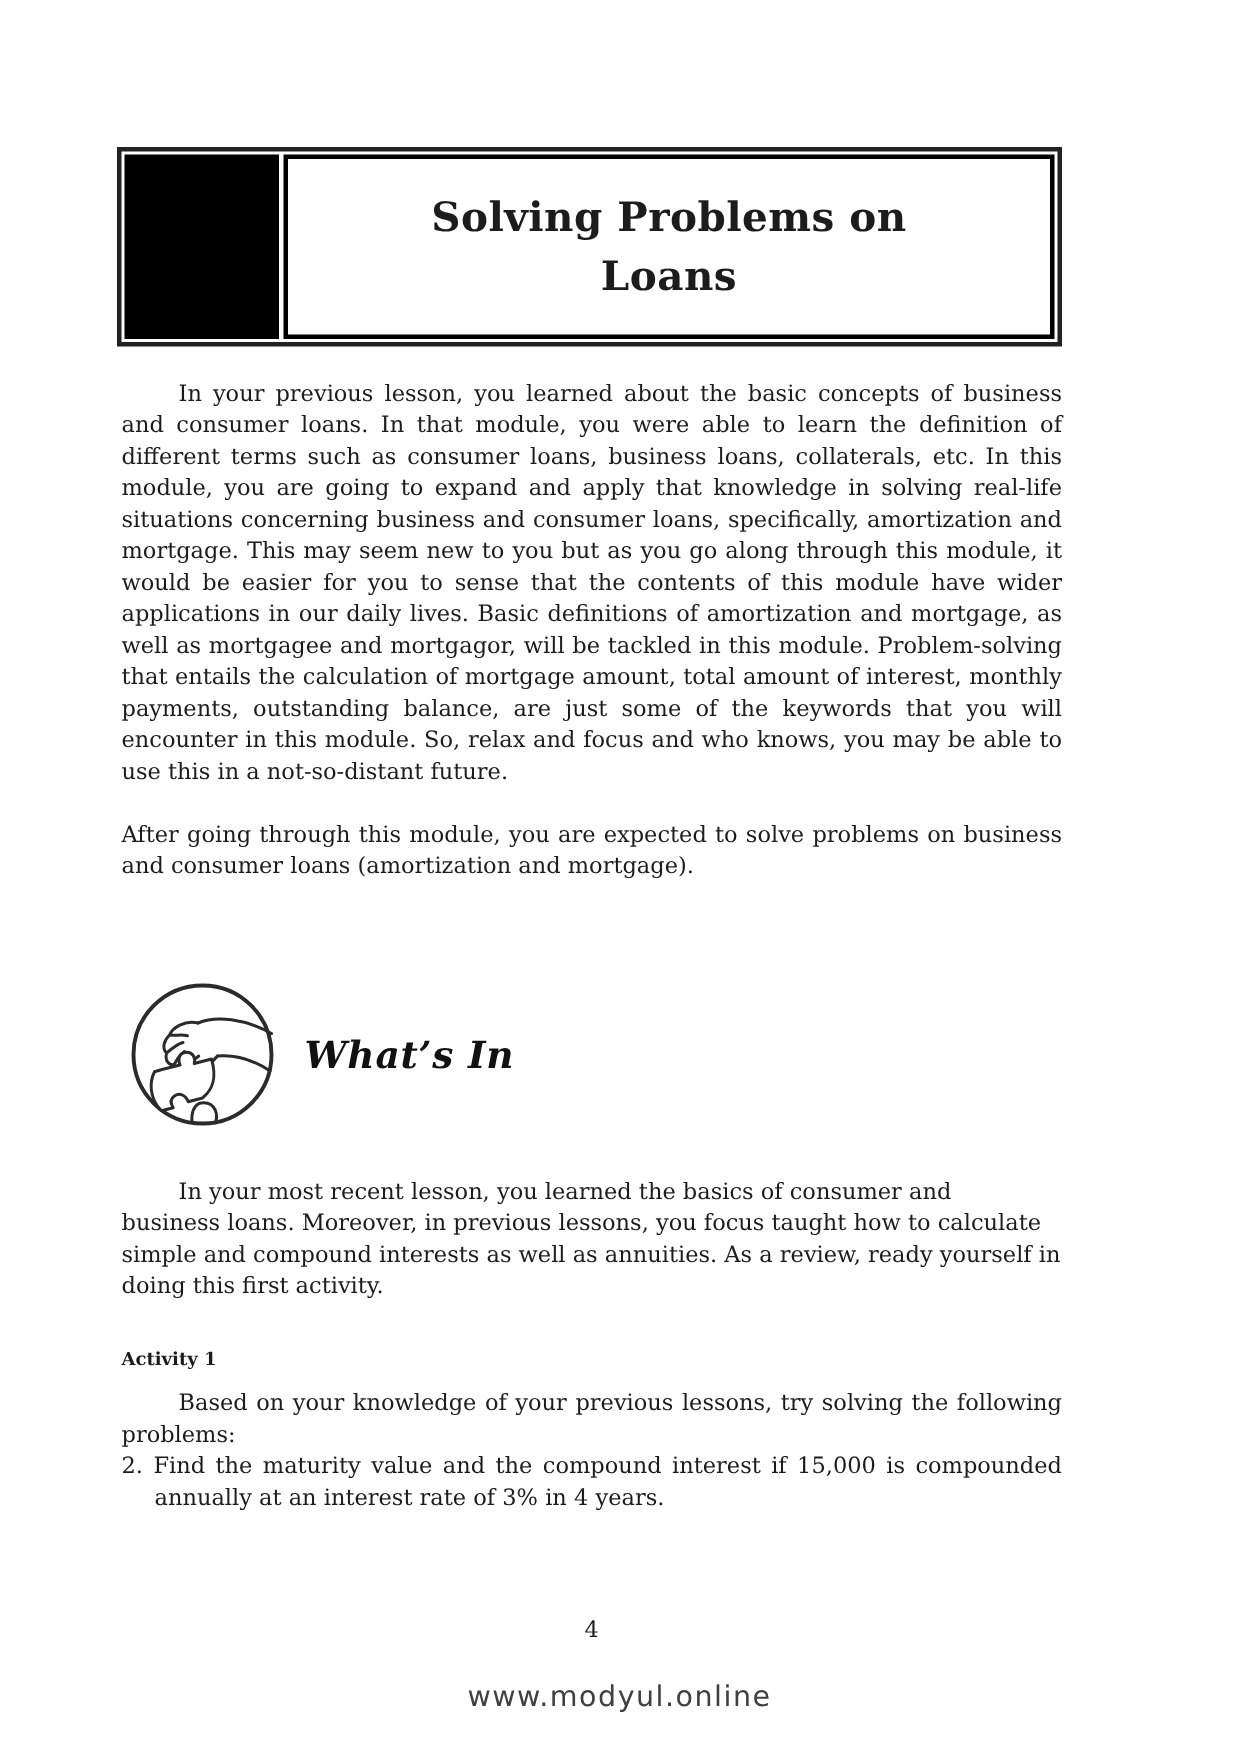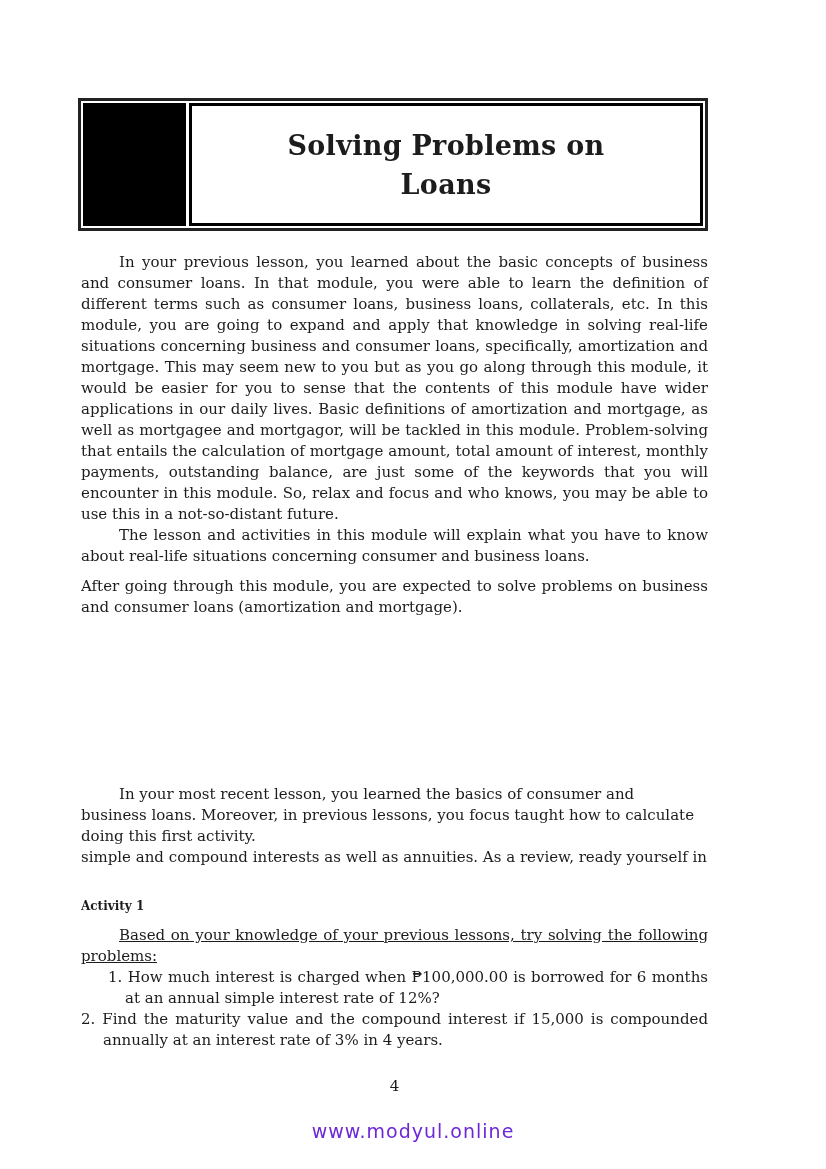--- a/index.html
+++ b/index.html
@@ -52,21 +52,21 @@
   .content {
     position: absolute;
     left: 81px;
     width: 627px;
     font-size: 15px;
     line-height: 21px;
   }
   .intro-block { top: 252px; }
   .para { text-align: justify; }
   .para.indent { text-indent: 38px; }
-  .para.gap-above { margin-top: 9px; }
+  .para.gap-above { margin-top: 21px; }
 
   
   .whats-in-row {
     position: absolute;
     left: 85px;
     top: 651px;
     display: flex;
     align-items: center;
   }
   .section-icon { width: 100px; height: 104px; flex: 0 0 auto; }
@@ -87,21 +87,20 @@
   .activity-heading {
     font-weight: 700;
     font-size: 12px;
     line-height: 21px;
     margin-top: 11px;
   }
   .activity-intro {
     margin-top: 8px;
     text-align: justify;
     text-indent: 38px;
-    text-decoration: underline;
   }
   .act-item { text-align: justify; }
   .act-item .num { font-weight: 400; }
   .item-1 {
     margin-left: 27px;
     padding-left: 17px;
     text-indent: -17px;
   }
   .item-2 {
     padding-left: 22px;
@@ -119,53 +118,66 @@
   }
   .watermark {
     position: absolute;
     left: 0;
     top: 1120px;
     width: 826px;
     text-align: center;
     font-family: "DejaVu Sans", sans-serif;
     font-size: 19px;
     letter-spacing: 1px;
-    color: #6d28d9;
+    color: #404040;
   }
 </style>
 </head>
 <body>
 
 <div class="page">
 
   <div class="header-box">
     <div class="header-black"></div>
     <div class="title-box">
       <div class="title-line">Solving Problems on</div>
       <div class="title-line">Loans</div>
     </div>
   </div>
 
   <div class="content intro-block">
     <div class="para indent">In your previous lesson, you learned about the basic concepts of business and consumer loans. In that module, you were able to learn the definition of different terms such as consumer loans, business loans, collaterals, etc. In this module, you are going to expand and apply that knowledge in solving real-life situations concerning business and consumer loans, specifically, amortization and mortgage. This may seem new to you but as you go along through this module, it would be easier for you to sense that the contents of this module have wider applications in our daily lives. Basic definitions of amortization and mortgage, as well as mortgagee and mortgagor, will be tackled in this module. Problem-solving that entails the calculation of mortgage amount, total amount of interest, monthly payments, outstanding balance, are just some of the keywords that you will encounter in this module. So, relax and focus and who knows, you may be able to use this in a not-so-distant future.</div>
-    <div class="para indent">The lesson and activities in this module will explain what you have to know about real-life situations concerning consumer and business loans.</div>
     <div class="para gap-above">After going through this module, you are expected to solve problems on business and consumer loans (amortization and mortgage).</div>
   </div>
 
+  <div class="whats-in-row">
+    <svg class="section-icon" viewBox="0 0 100 104" aria-hidden="true">
+      <circle cx="50" cy="52" r="46" fill="none" stroke="#2b2b2b" stroke-width="2.6"></circle>
+
+      <path d="M96 38 C78 28 59 26 47 31" fill="none" stroke="#2b2b2b" stroke-width="2" stroke-linecap="round"></path>
+      <path d="M95 63 C83 55 71 52 60 53" fill="none" stroke="#2b2b2b" stroke-width="2" stroke-linecap="round"></path>
+
+      <path d="M47 31 C38 29 30 34 28 39 C33 39.5 36 38.5 40 39.5 M28 39 C24 43 23 48 26 51 C30 48 33 45 37 44 M26 51 C25 56 27 59 31 59 C33 55 35 52 38 50 M31 59 C33 63 37 64 41 62 C42.5 58 44.5 55 47.5 53 M60 53 C56 58 50.5 61.5 45.5 63 C42.5 64 40.5 63.5 41 62" fill="none" stroke="#2b2b2b" stroke-width="2" stroke-linecap="round" stroke-linejoin="round"></path>
+
+      <path d="M23 62 L35 59 C33 54 35.5 50.5 39.5 50.5 C43.5 50.5 45.5 54 44.5 58 L56 55 C59.5 67 57.5 75 50 81 L40.5 83.5 C38.5 78.5 34.5 77.5 31.5 79.5 C28.5 81.5 28.5 84.5 30.5 87.5 L22.5 89.5 C14.5 81 14.5 70.5 18 63.5 Z" fill="#ffffff" stroke="#2b2b2b" stroke-width="2" stroke-linejoin="round"></path>
+
+      <path d="M43 97 C42.5 91 44 86.5 48 84.5 C52.5 83.5 56.5 85 58.5 89 C59.6 91.8 59.6 95 58.6 97.6" fill="none" stroke="#2b2b2b" stroke-width="2" stroke-linecap="round"></path>
+    </svg>
+    <div class="section-heading">What’s In</div>
+  </div>
 
   <div class="content whatsin-para-block">
     <div class="line-first">In your most recent lesson, you learned the basics of consumer and</div>
     <div>business loans. Moreover, in previous lessons, you focus taught how to calculate</div>
+    <div>simple and compound interests as well as annuities. As a review, ready yourself in</div>
     <div>doing this first activity.</div>
-    <div>simple and compound interests as well as annuities. As a review, ready yourself in</div>
   </div>
 
   <div class="content activity-block">
     <div class="activity-heading">Activity 1</div>
     <div class="activity-intro">Based on your knowledge of your previous lessons, try solving the following problems:</div>
-    <div class="act-item item-1"><span class="num">1.</span>&nbsp;<span>How much interest is charged when ₱100,000.00 is borrowed for 6 months at an annual simple interest rate of 12%?</span></div>
     <div class="act-item item-2"><span class="num">2.</span>&nbsp;<span>Find the maturity value and the compound interest if 15,000 is compounded annually at an interest rate of 3% in 4 years.</span></div>
   </div>
 
   <div class="page-number">4</div>
   <div class="watermark">www.modyul.online</div>
 
 </div>
 
 </body></html>

